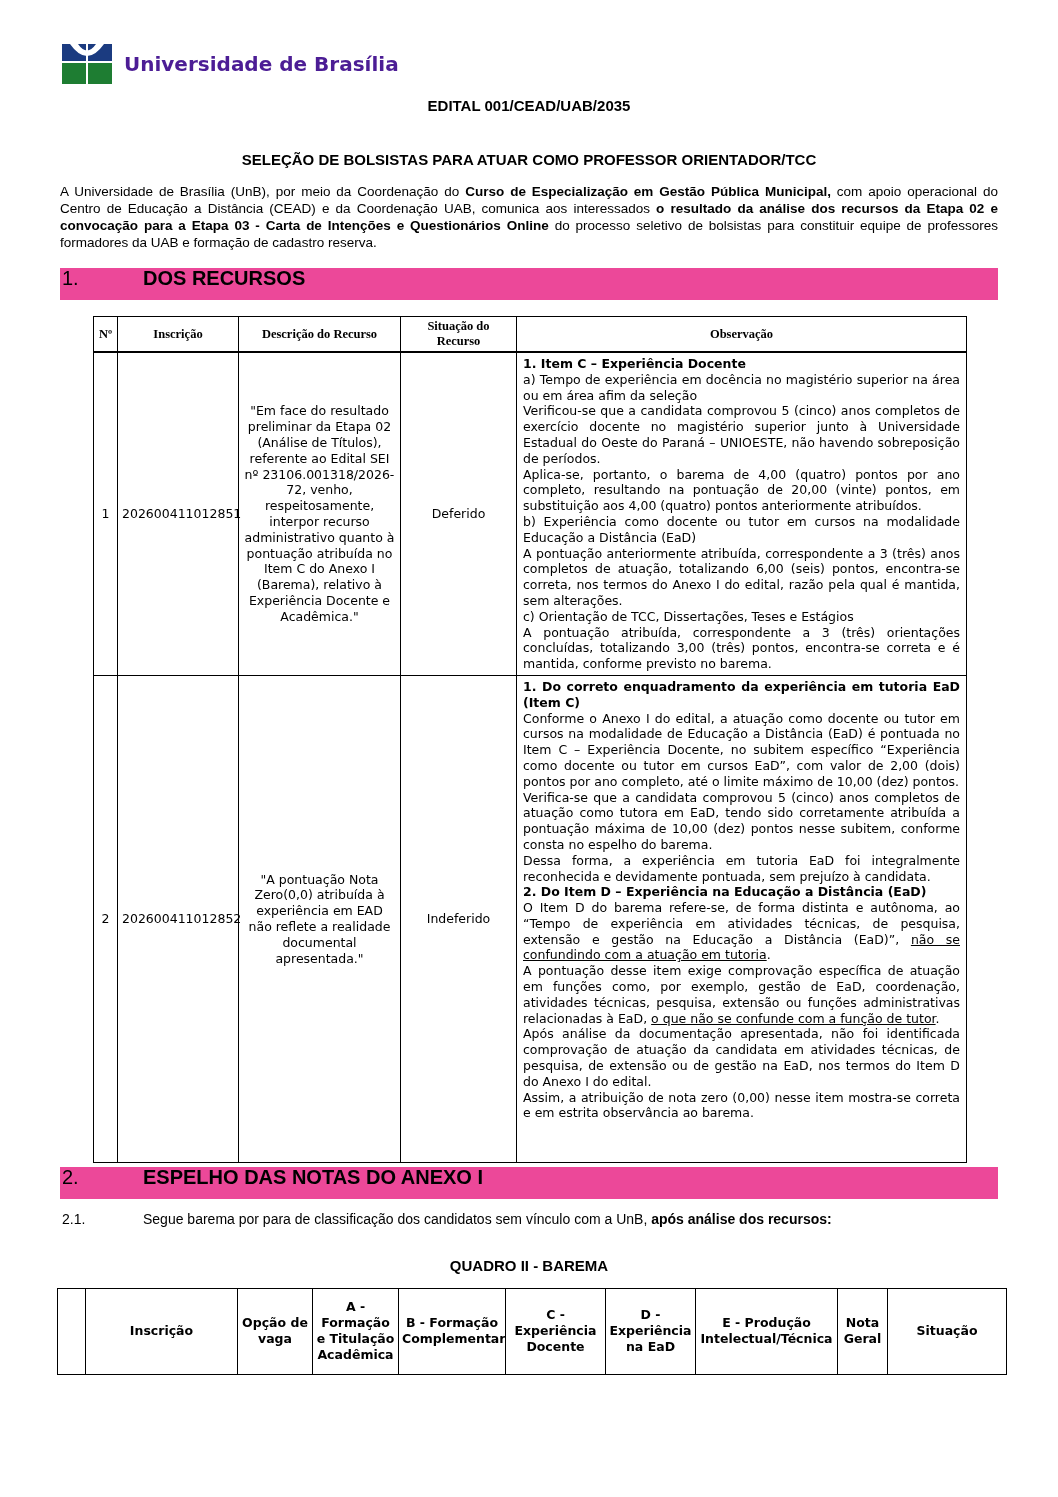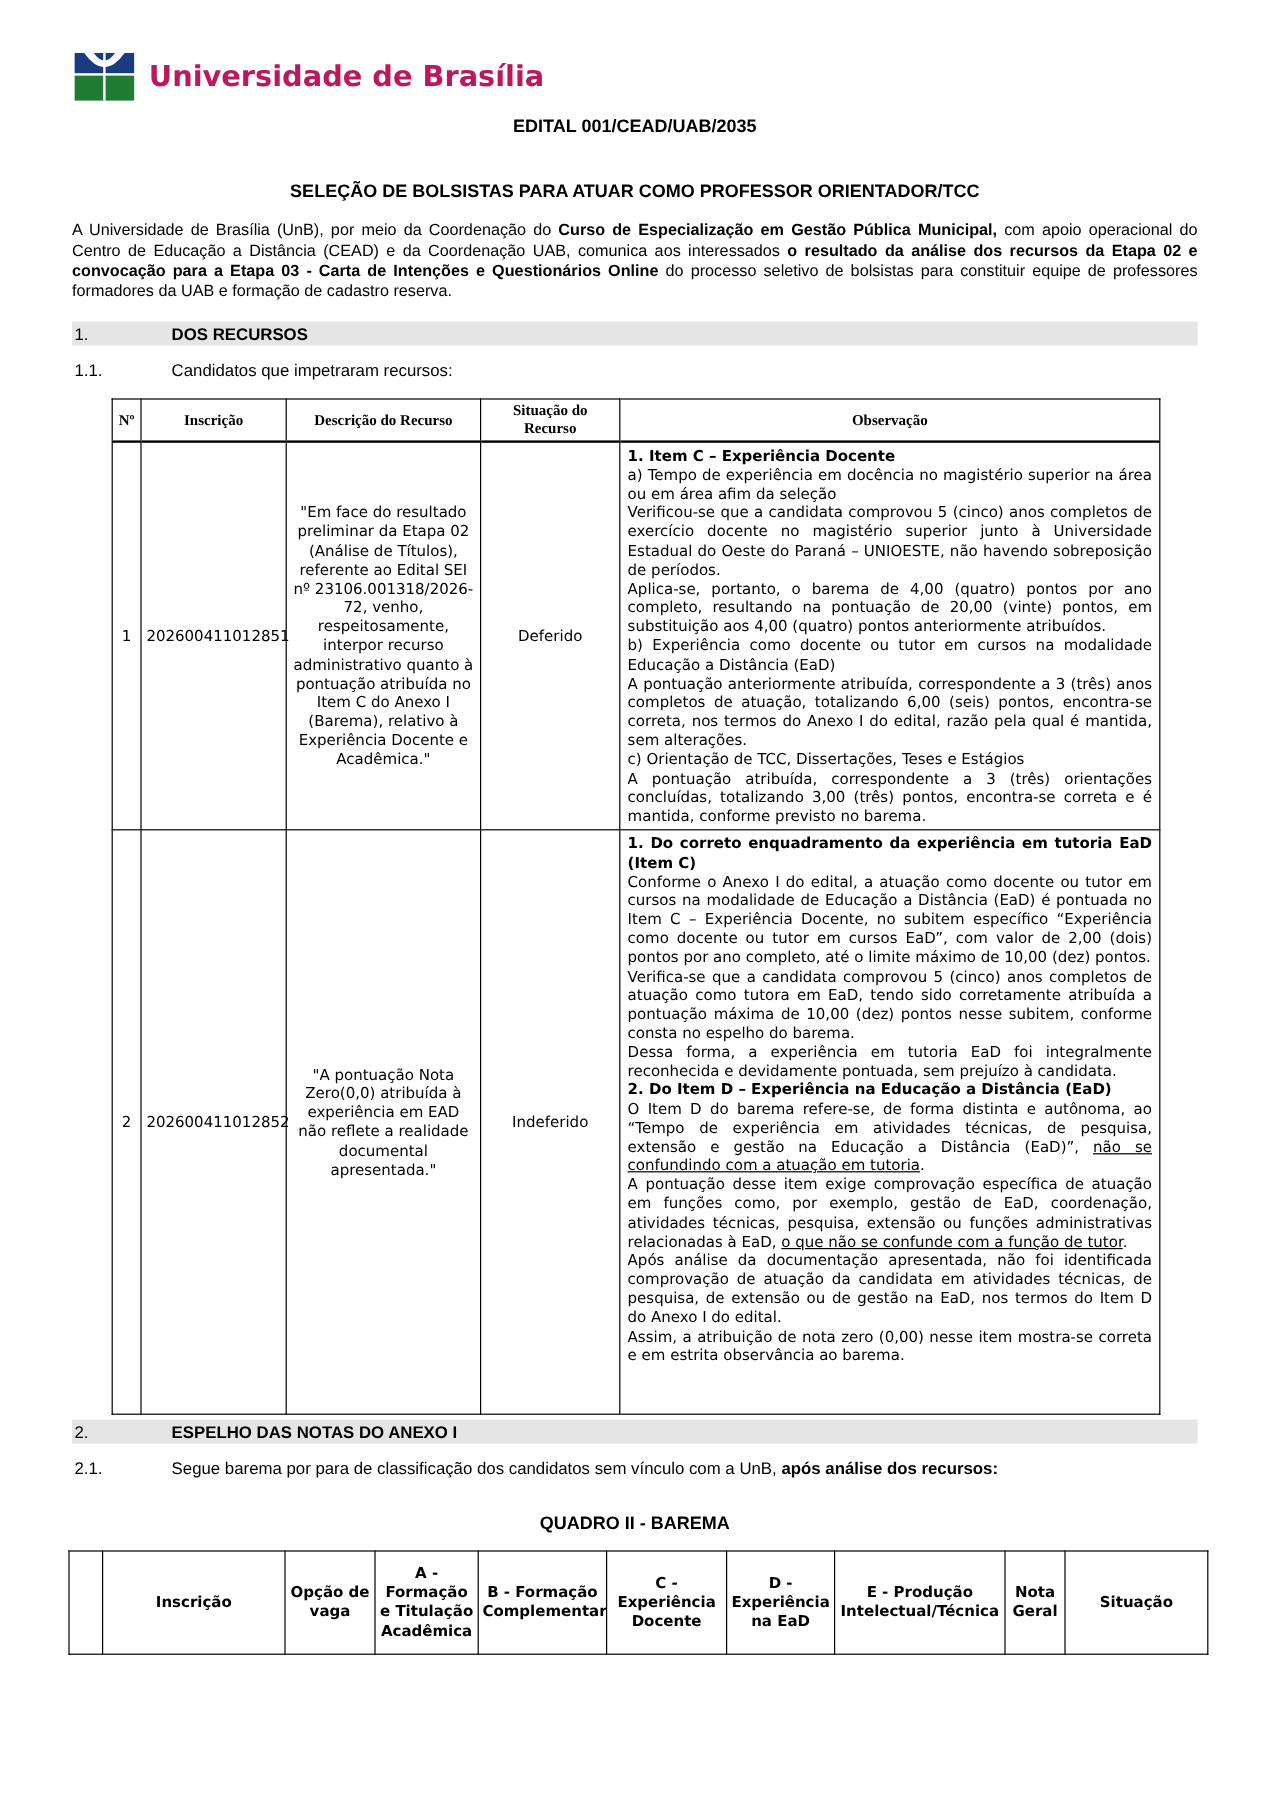--- a/index.html
+++ b/index.html
@@ -3,34 +3,34 @@
 <meta charset="utf-8">
 <style>
   html,body{margin:0;padding:0;background:#fff;}
   body{width:1058px;height:1497px;position:relative;overflow:hidden;
        font-family:"Liberation Sans",sans-serif;color:#000;}
   .page{padding:0 60px;position:relative;}
 
   
   .logo-row{margin-top:44px;margin-left:2px;display:flex;align-items:center;height:40px;}
   .logo-row svg{display:block;}
-  .logo-text{font-family:"DejaVu Sans",sans-serif;font-weight:bold;font-size:24px;
-             color:#be185d;margin-left:12px;letter-spacing:0px;}
+  .logo-text{font-family:"DejaVu Sans",sans-serif;font-weight:bold;font-size:20px;
+             color:#4c1d95;margin-left:12px;letter-spacing:0px;}
 
   .title-center{text-align:center;font-weight:bold;font-size:15px;}
   .t-edital{margin-top:13px;}
   .t-sub{margin-top:17px;}
   .processo{margin-top:17px;font-family:"DejaVu Sans",sans-serif;font-size:13.5px;}
   .t-selecao{margin-top:37px;}
 
   .intro{margin:15px 0 0 0;font-size:13.5px;line-height:17px;text-align:justify;}
   .intro .b{font-weight:bold;}
 
-  .section-bar{margin-top:17px;background:#e5e5e5;height:20px;line-height:20px;
-               font-size:14px;}
+  .section-bar{margin-top:17px;background:#ec4899;height:32px;line-height:20px;
+               font-size:20px;}
   .sec-num{display:inline-block;width:81px;padding-left:2px;vertical-align:top;}
   .sec-title{font-weight:bold;}
   .item-line{margin-top:12px;font-size:14px;}
   .item-num{display:inline-block;width:81px;padding-left:2px;vertical-align:top;}
   .item-text .b{font-weight:bold;}
 
   .quadro-title{margin-top:15px;text-align:center;font-weight:bold;font-size:15px;}
 
   table{border-collapse:collapse;table-layout:fixed;
         font-family:"DejaVu Sans",sans-serif;}
@@ -67,23 +67,20 @@
     <span class="logo-text">Universidade de Brasília</span>
   </div>
 
   <div class="title-center t-edital">EDITAL 001/CEAD/UAB/2035</div>
   <div class="title-center t-selecao">SELEÇÃO DE BOLSISTAS PARA ATUAR COMO PROFESSOR ORIENTADOR/TCC</div>
 
   <p class="intro"><span>A Universidade de Brasília (UnB), por meio da Coordenação do </span><span class="b">Curso de Especialização em Gestão Pública Municipal,</span><span> com apoio operacional do Centro de Educação a Distância (CEAD) e da Coordenação UAB, comunica aos interessados </span><span class="b">o resultado da análise dos recursos da Etapa 02 e convocação para a Etapa 03 - Carta de Intenções e Questionários Online</span><span> do processo seletivo de bolsistas para constituir equipe de professores formadores da UAB e formação de cadastro reserva.</span></p>
 
   <div class="section-bar">
     <span class="sec-num">1.</span><span class="sec-title">DOS RECURSOS</span>
-  </div>
-  <div class="item-line">
-    <span class="item-num">1.1.</span><span class="item-text">Candidatos que impetraram recursos:</span>
   </div>
 
 
   <table class="t1">
     <colgroup>
       <col style="width:24px">
         <col style="width:121px">
         <col style="width:162px">
         <col style="width:116px">
         <col style="width:450px">

